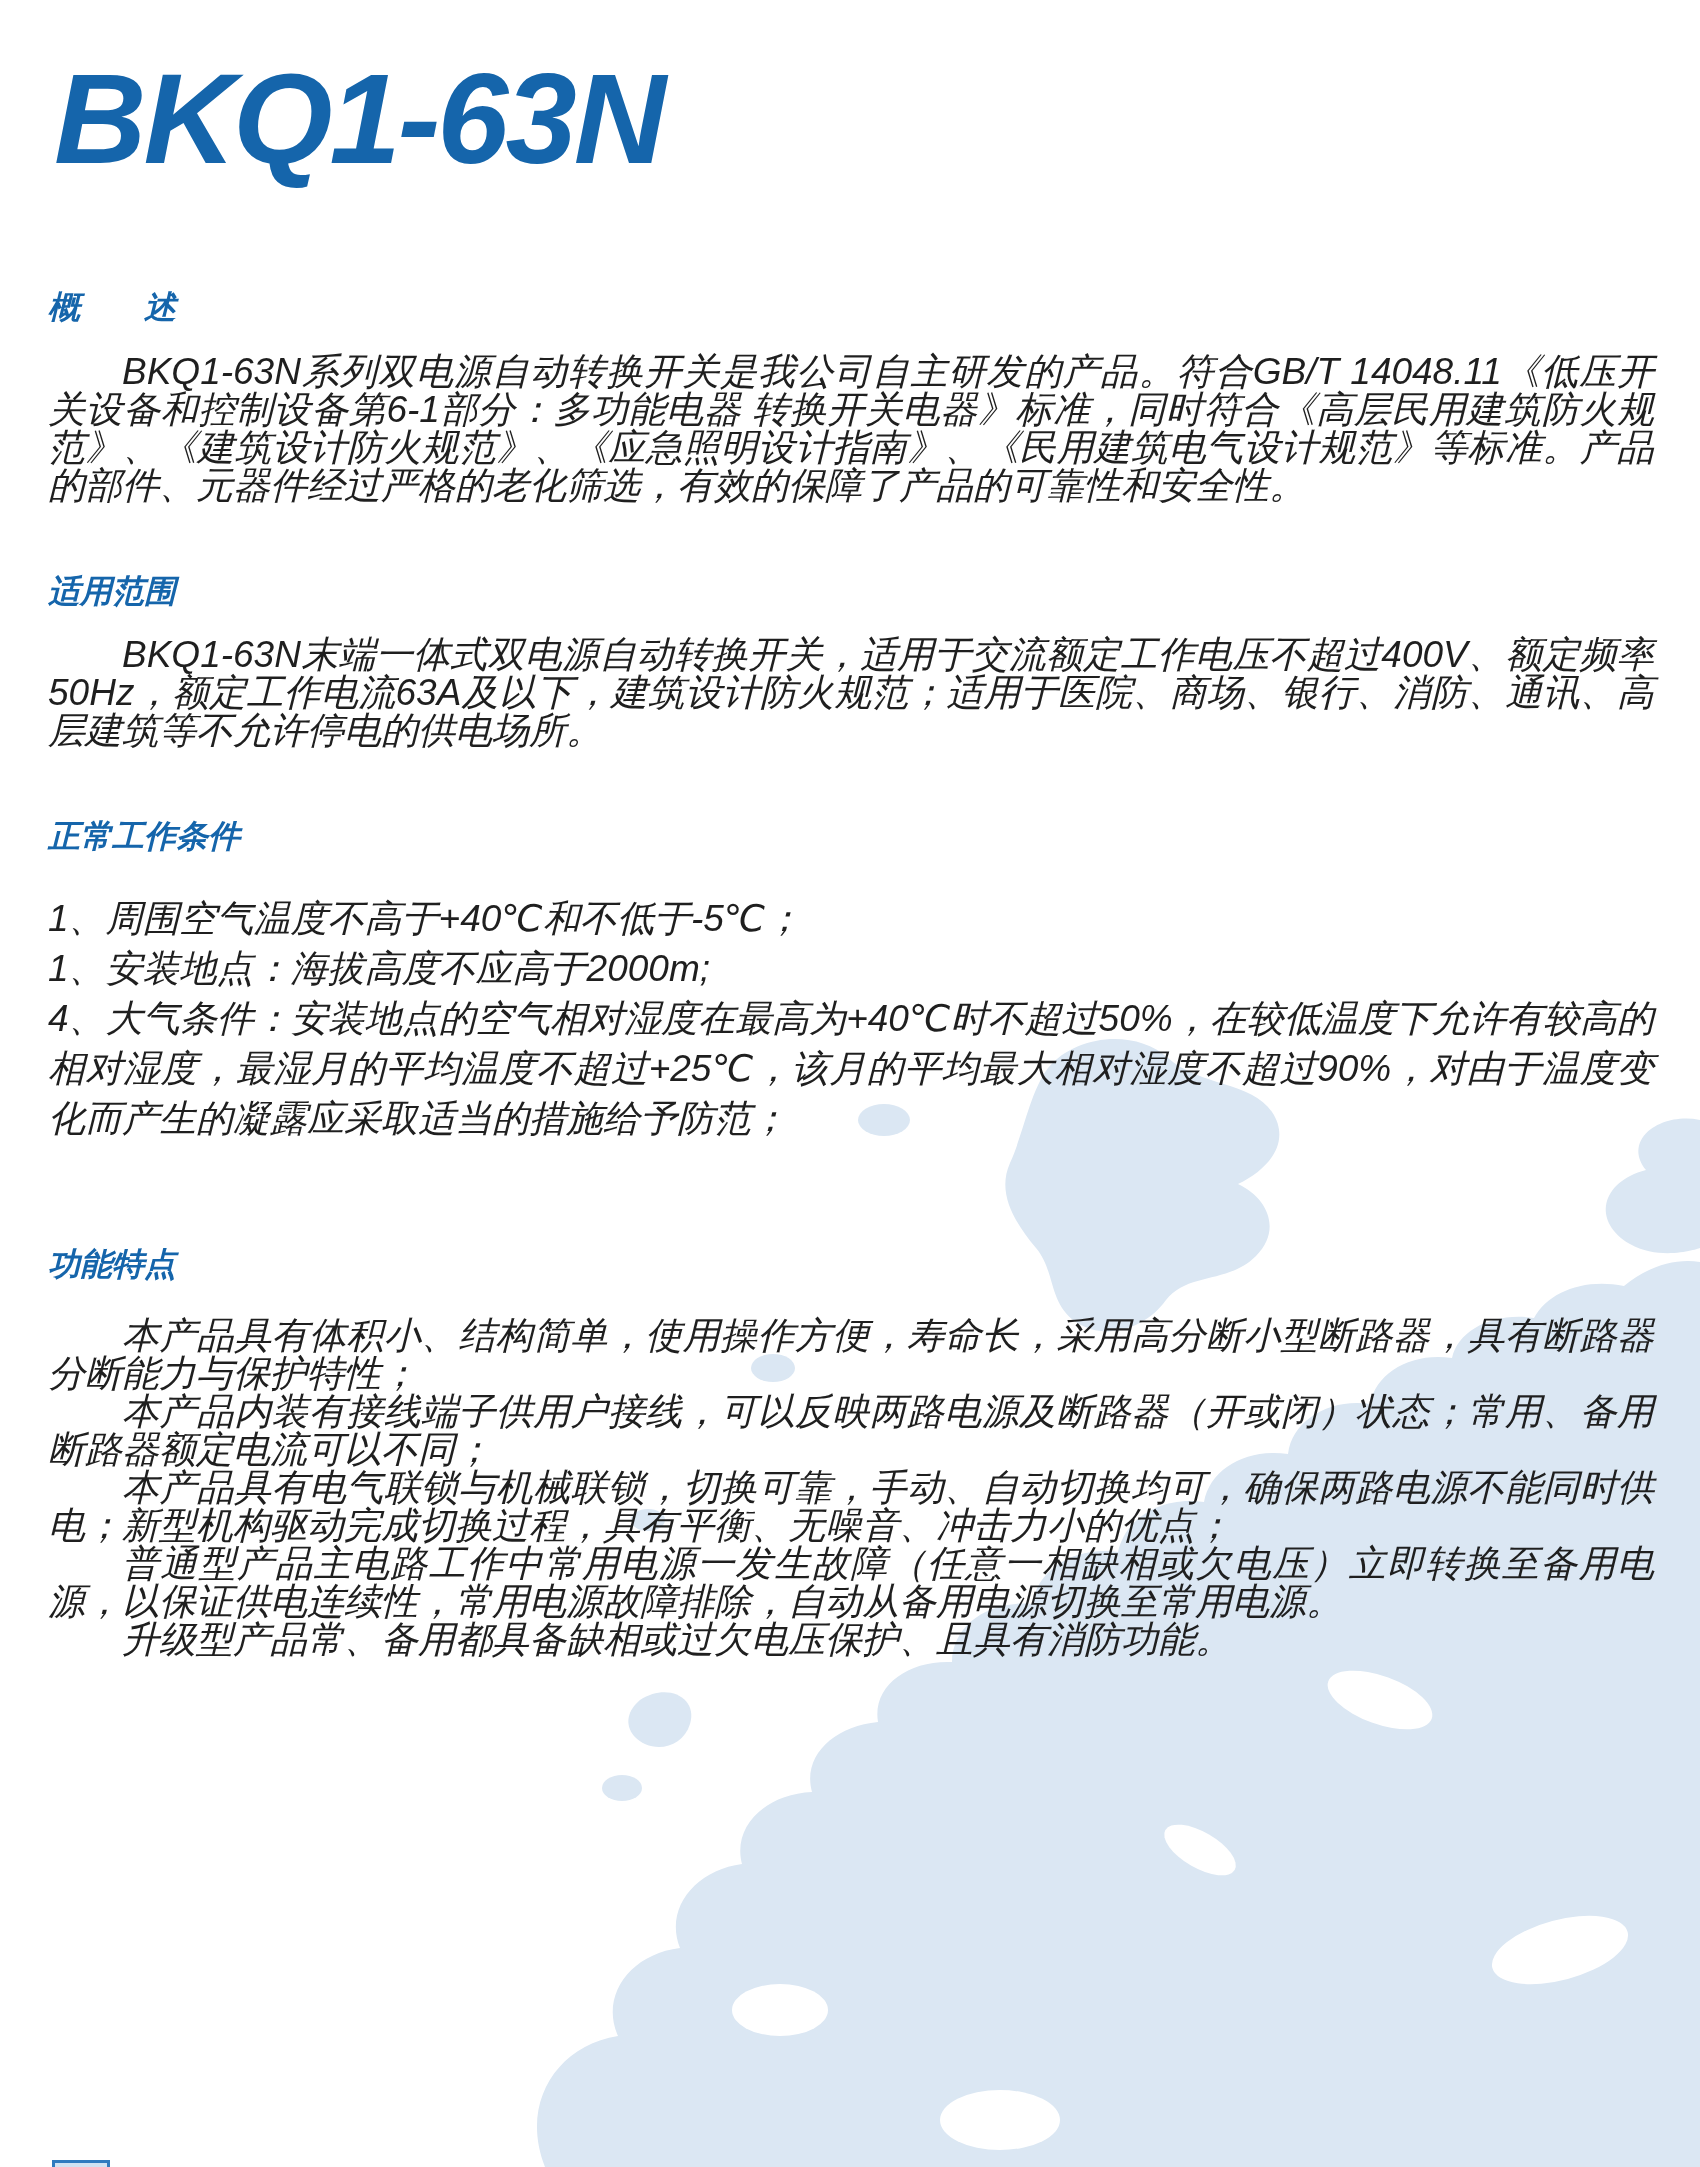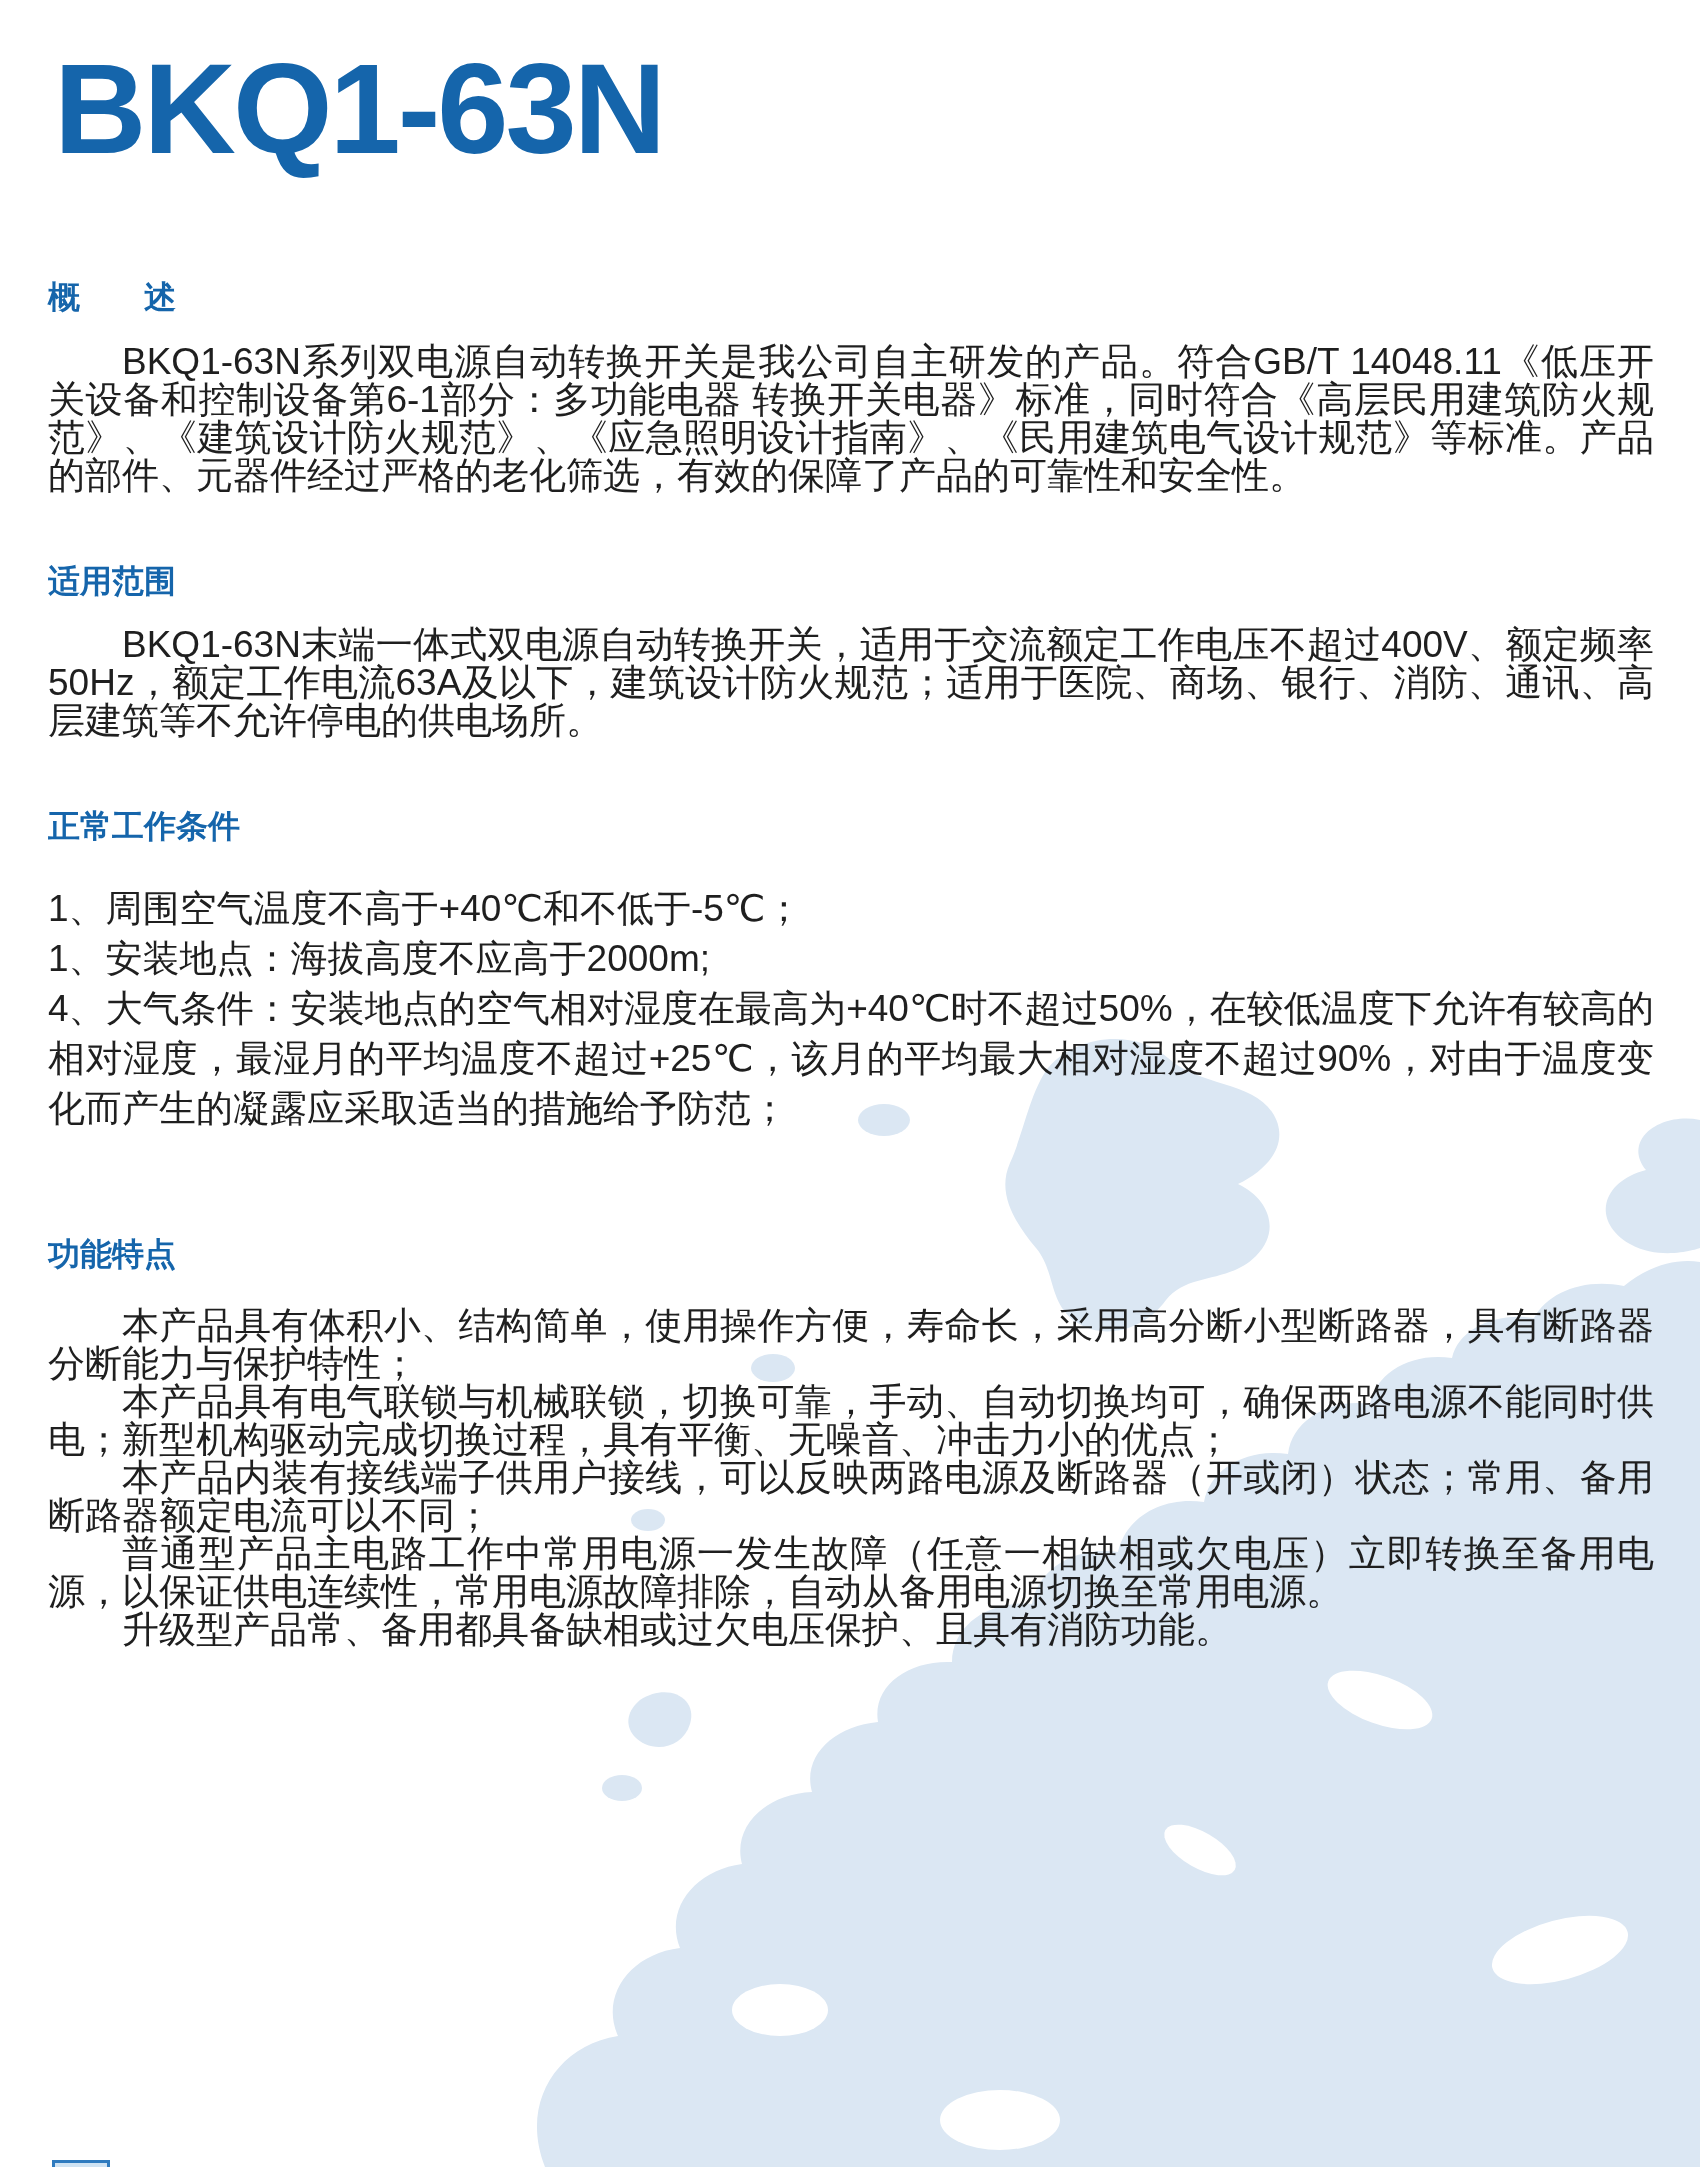--- a/index.html
+++ b/index.html
@@ -24,25 +24,26 @@
   }
   .watermark {
     position: absolute;
     left: 0; top: 0;
     width: 1700px;
     height: 2167px;
     z-index: 0;
   }
   .content {
     position: absolute;
-    left: 0; top: 3px;
+    left: 0; top: 13px;
     width: 1700px;
     height: 2015px;
     z-index: 1;
     padding: 0 46px 0 48px;
+    font-style: italic;
   }
   .doc-title {
     margin: 42px 0 0 6px;
     font-size: 128px;
     line-height: 1.0;
     font-weight: 800;
     letter-spacing: -3px;
     color: var(--accent);
   }
   .doc-subtitle {
@@ -157,22 +158,22 @@
         <li>1、周围空气温度不高于+40℃和不低于-5℃；</li>
         <li>1、安装地点：海拔高度不应高于2000m;</li>
         <li>4、大气条件：安装地点的空气相对湿度在最高为+40℃时不超过50%，在较低温度下允许有较高的相对湿度，最湿月的平均温度不超过+25℃，该月的平均最大相对湿度不超过90%，对由于温度变化而产生的凝露应采取适当的措施给予防范；</li>
       </ul>
     </section>
 
     <section class="sec-features">
       <h2 class="sec-h">功能特点</h2>
       <div class="feat-wrap">
         <p class="body-p indent">本产品具有体积小、结构简单，使用操作方便，寿命长，采用高分断小型断路器，具有断路器分断能力与保护特性；</p>
+        <p class="body-p indent">本产品内装有接线端子供用户接线，可以反映两路电源及断路器（开或闭）状态；常用、备用断路器额定电流可以不同；</p>
         <p class="body-p indent">本产品具有电气联锁与机械联锁，切换可靠，手动、自动切换均可，确保两路电源不能同时供电；新型机构驱动完成切换过程，具有平衡、无噪音、冲击力小的优点；</p>
-        <p class="body-p indent">本产品内装有接线端子供用户接线，可以反映两路电源及断路器（开或闭）状态；常用、备用断路器额定电流可以不同；</p>
         <p class="body-p indent">普通型产品主电路工作中常用电源一发生故障（任意一相缺相或欠电压）立即转换至备用电源，以保证供电连续性，常用电源故障排除，自动从备用电源切换至常用电源。</p>
         <p class="body-p indent">升级型产品常、备用都具备缺相或过欠电压保护、且具有消防功能。</p>
       </div>
     </section>
 
   </div>
 
   <div class="cut-box"></div>
 
 </div>

